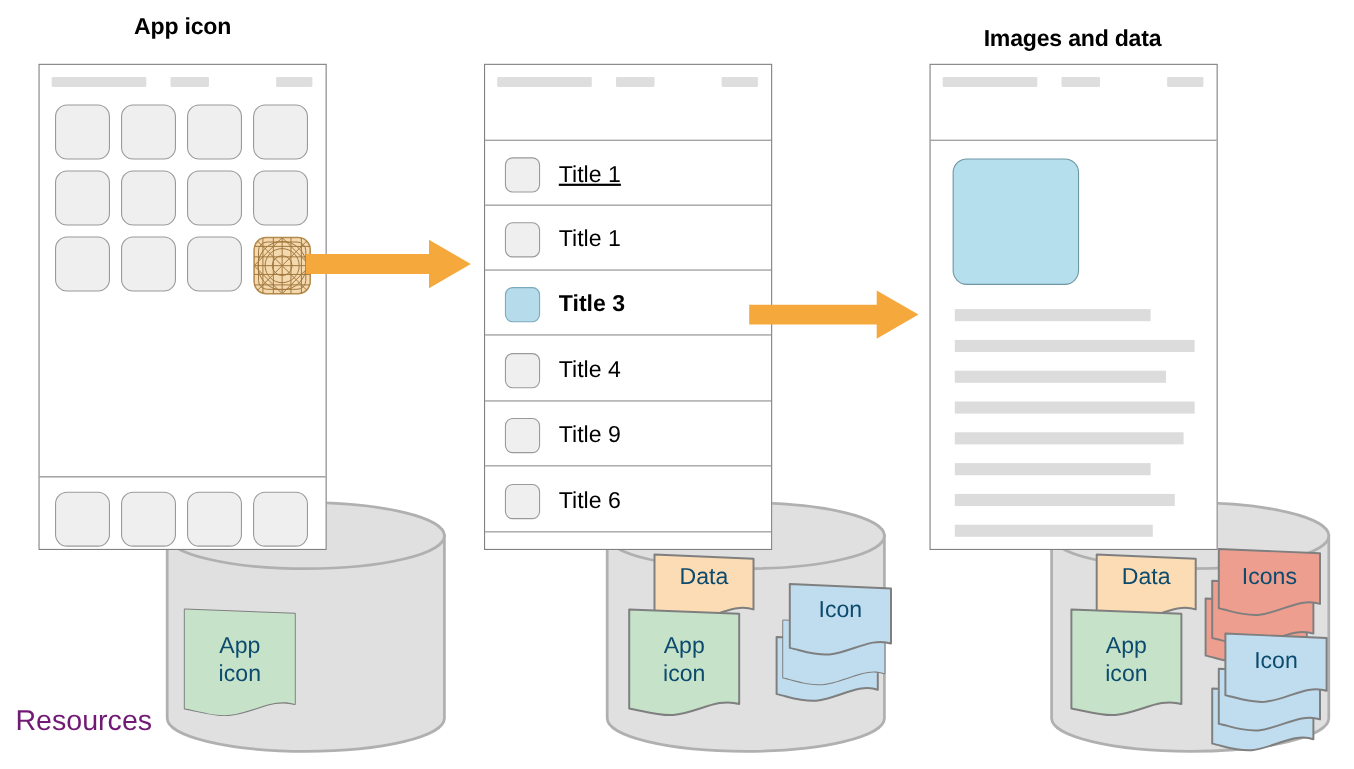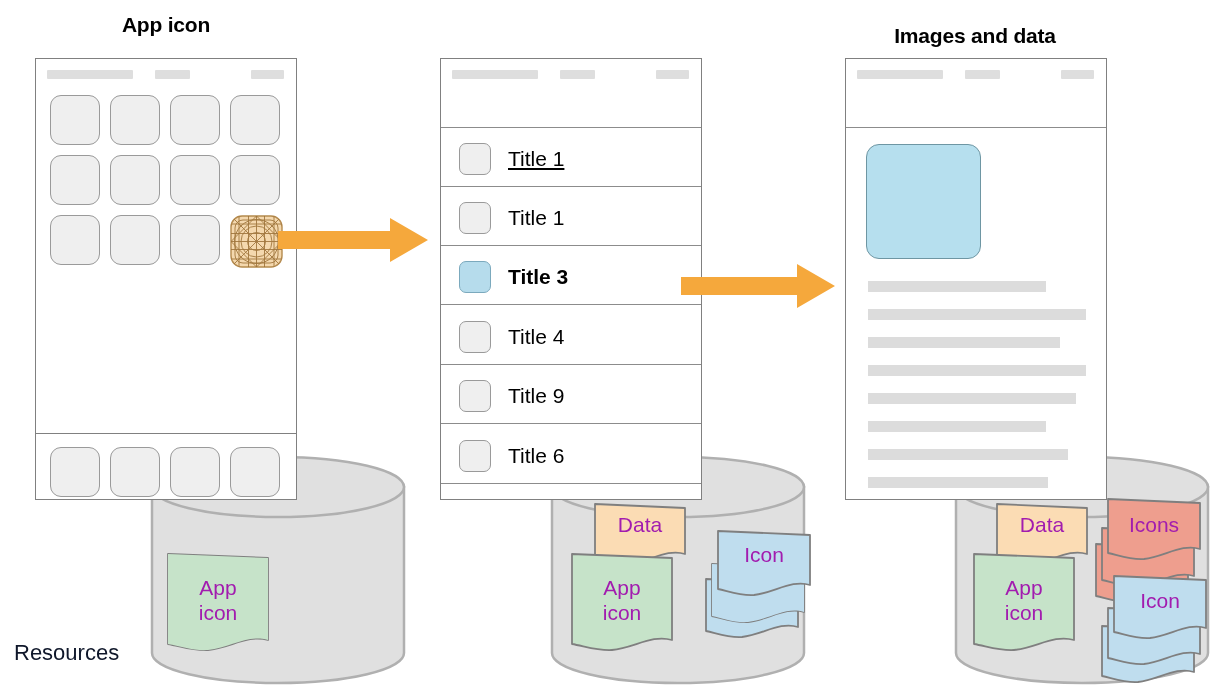--- a/index.html
+++ b/index.html
@@ -93,30 +93,30 @@
   .cyl{position:absolute;z-index:2;}
 
   
   .flag{position:absolute;z-index:4;}
 
   .flag-text{
     position:absolute;
     z-index:5;
     text-align:center;
     font-size:21px;
-    color:#a21caf;
+    color:#0c4a6e;
     line-height:25px;
     white-space:pre-line;
     pointer-events:none;
   }
 
   .resources-label{
     position:absolute;
-    font-size:22px;
-    color:#0f172a;
+    font-size:26px;
+    color:#701a75;
     white-space:nowrap;
     z-index:9;
   }
 </style>
 </head>
 <body>
 
 <div class="stage">
 
   <div class="col-title" style="left:66px;top:13px;width:200px;">App icon</div>

